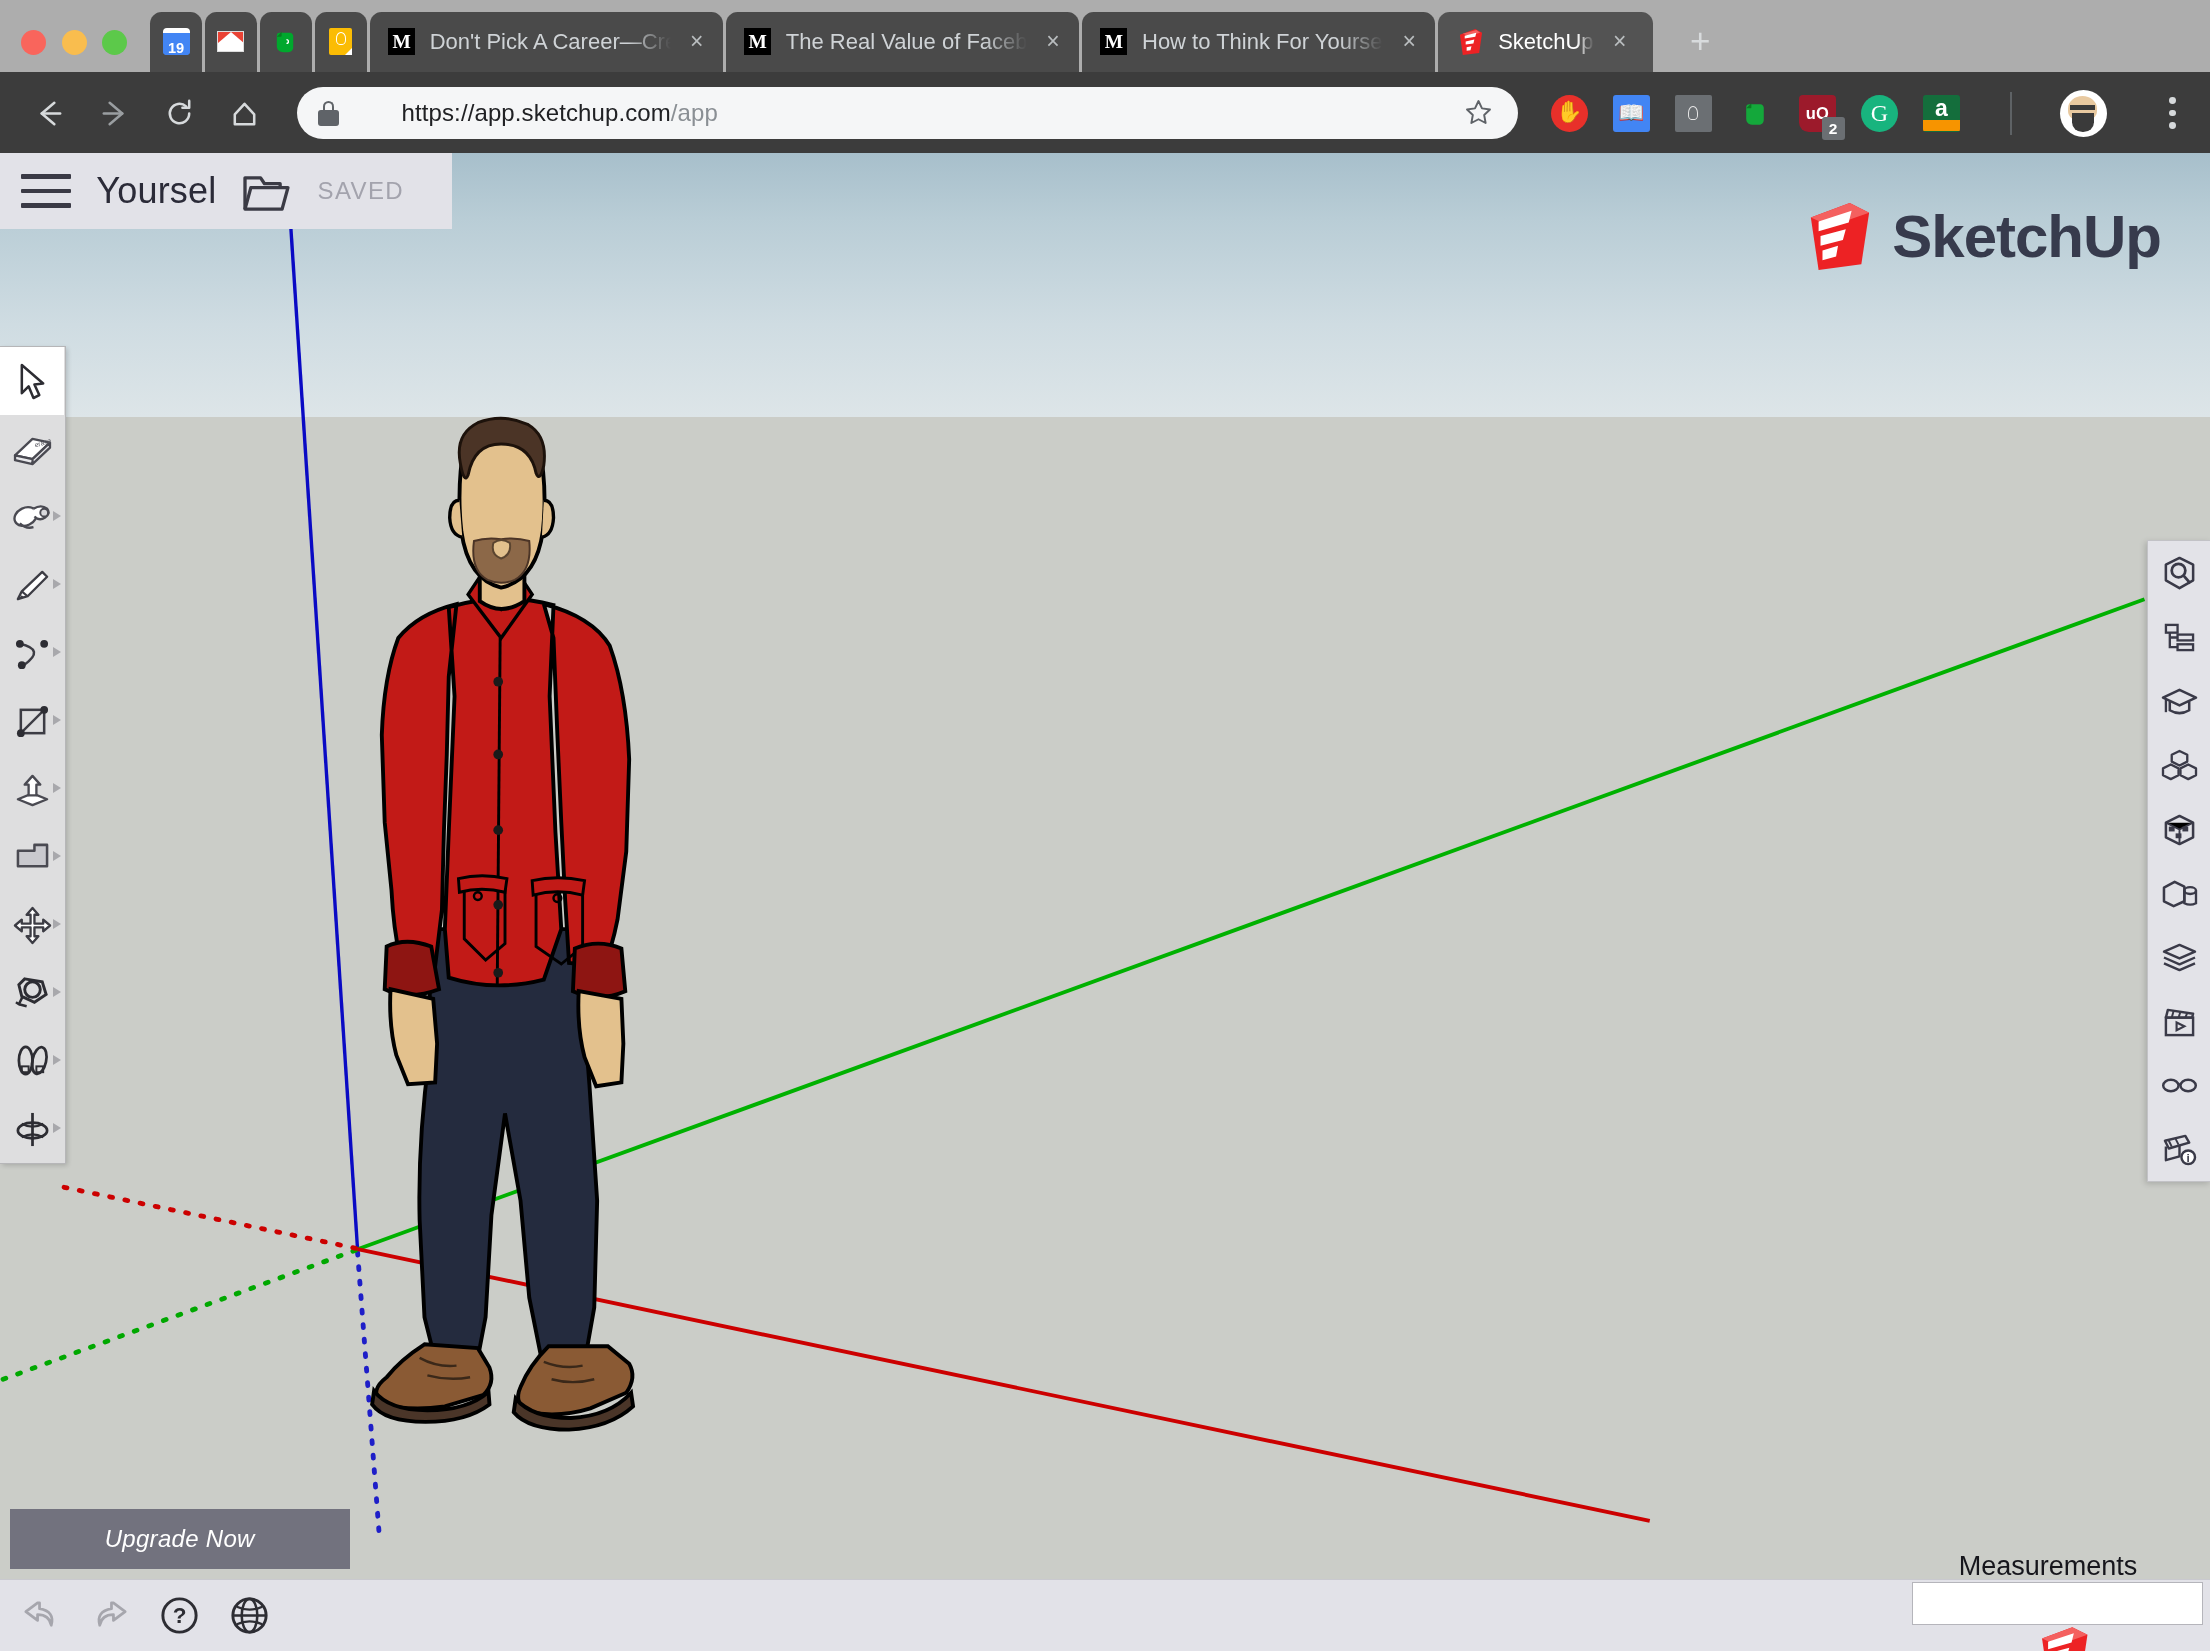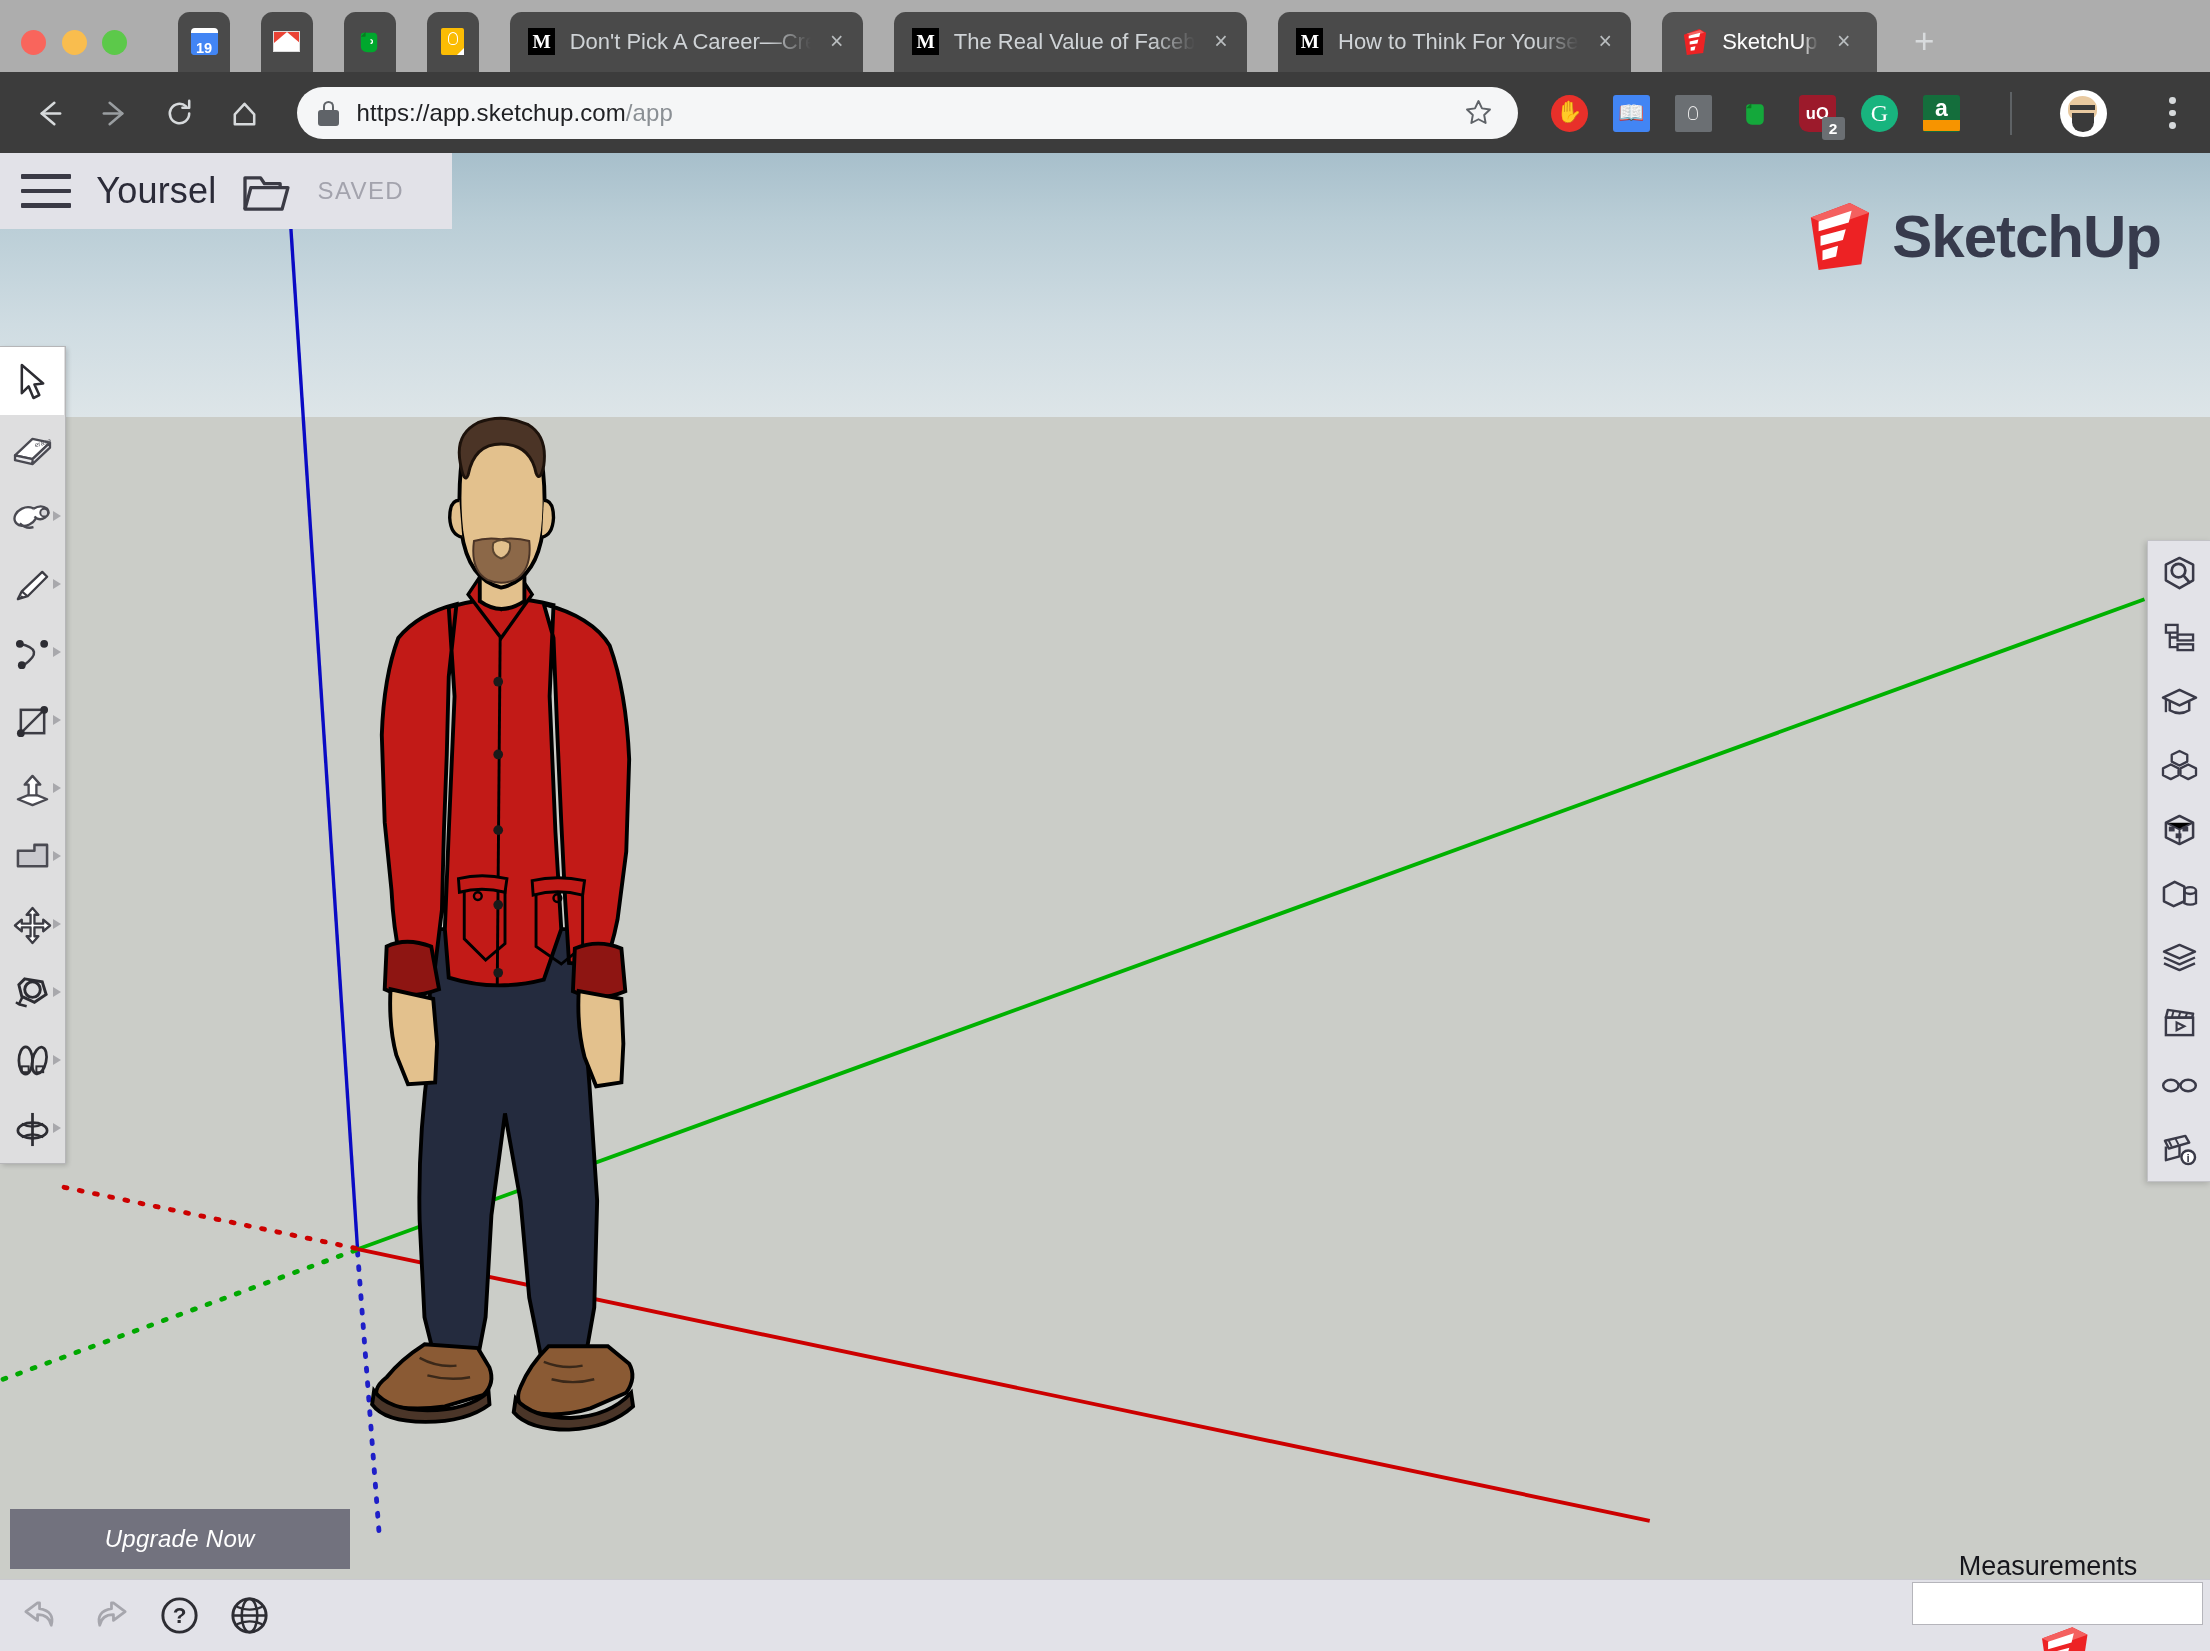--- a/index.html
+++ b/index.html
@@ -29,21 +29,21 @@
   .tl.green { background:#5cc94a; }
 
   .tabstrip {
     position:absolute; left:150px; top:11.6px; height:60px;
     display:flex; align-items:flex-end;
   }
   .tab {
     height:60px; background:#4a4a4a; border-radius:11.6px 11.6px 0 0;
     display:flex; align-items:center; padding:0 13.6px 0 17.5px;
     position:relative; margin-right:2.9px; color:#cfd3d6;
-    font-size:22px; white-space:nowrap; overflow:hidden;margin-left:28px;
+    font-size:22px; white-space:nowrap; overflow:hidden;
   }
   .tab.pinned { width:52px; padding:0; justify-content:center; }
   .tab.active { background:#535353; }
   .tab .favicon { width:29px; height:29px; flex:0 0 29px; margin-right:13.6px;
     display:flex; align-items:center; justify-content:center; }
   .tab.pinned .favicon { margin-right:0; }
   .tab .tab-title {
     max-width:241px; overflow:hidden; text-overflow:clip; display:block;
     -webkit-mask-image: linear-gradient(to right, #000 82%, transparent 100%);
     mask-image: linear-gradient(to right, #000 82%, transparent 100%);
@@ -86,21 +86,21 @@
   .nav-btn:first-child{ margin-left:25px; }
   .omnibox {
     margin-left:27px; height:52px; width:1281px; background:#f5f6f7;
     border-radius:26px; display:flex; align-items:center; padding:0 21.3px;
     position:relative;
   }
   .lock-icon{ width:21.3px;height:25px; position:relative; margin-right:17.5px;}
   .lock-body{position:absolute;left:0;bottom:0;width:21.3px;height:15.5px;background:#5f6368;border-radius:2.9px;}
   .lock-shackle{position:absolute;left:4.9px;top:0;width:11.6px;height:11.6px;
     border:2.9px solid #5f6368;border-bottom:none;border-radius:6.8px 6.8px 0 0;}
-  .url-text{ font-size:24px; color:#202124; letter-spacing:0.1px;}
+  .url-text{ font-size:24px; color:#202124; letter-spacing:0.1px;margin-left:45px;}
   .url-text .dim{ color:#8a8f94; }
   .star-icon{ position:absolute; right:25px; top:10.7px; font-size:29px; color:#5f6368;}
   .ext-icons { display:flex; align-items:center; margin-left:33px; gap:25px;}
   .ext { width:37px; height:37px; position:relative; display:flex;
     align-items:center; justify-content:center;}
   .ext-1{ background:#e8302a; border-radius:50%; }
   .ext-1 .hand{ color:#fff; font-size:21.3px; line-height:1;}
   .ext-2{ background:#4285f4; border-radius:2.9px; color:#fff; font-size:21.3px;}
   .ext-3{ background:#6b6f73; border-radius:1.9px; }
   .ext-3 .b{width:9.7px;height:13.6px;border:1.9px solid #e6e6e6;border-radius:50% 50% 35% 35%;}

